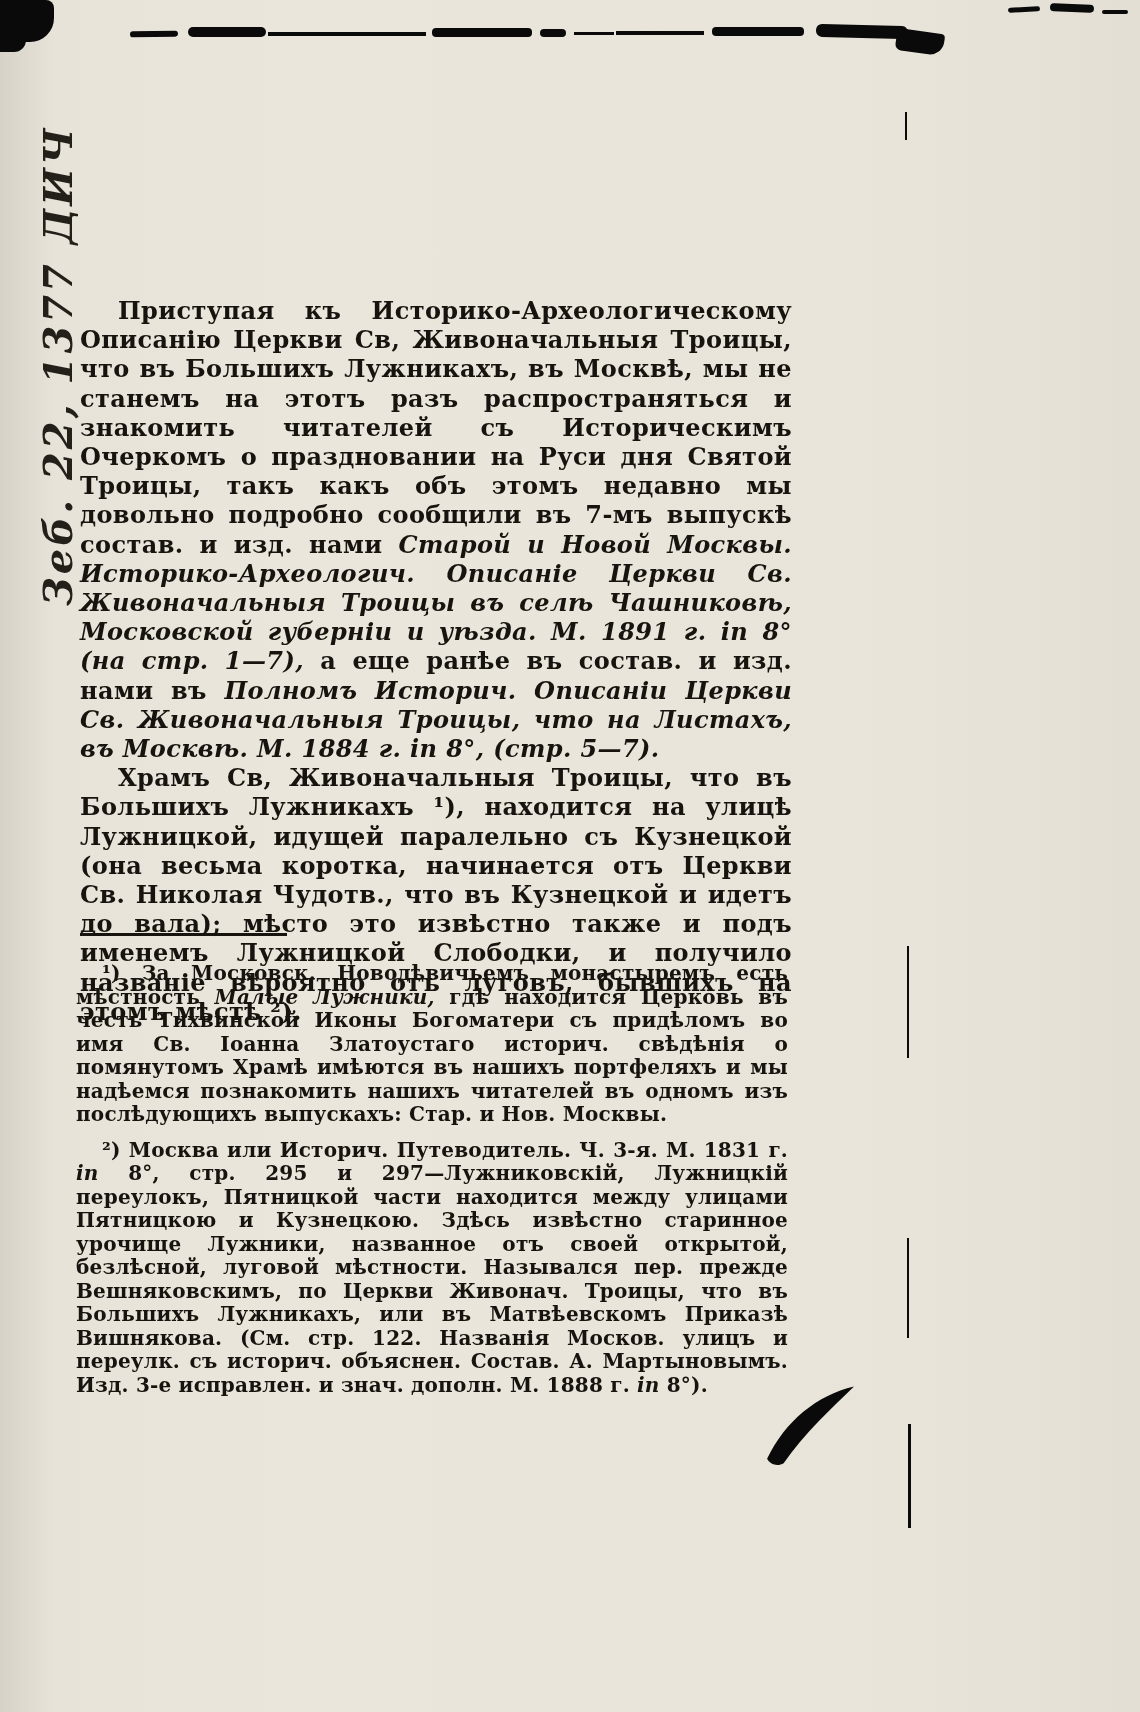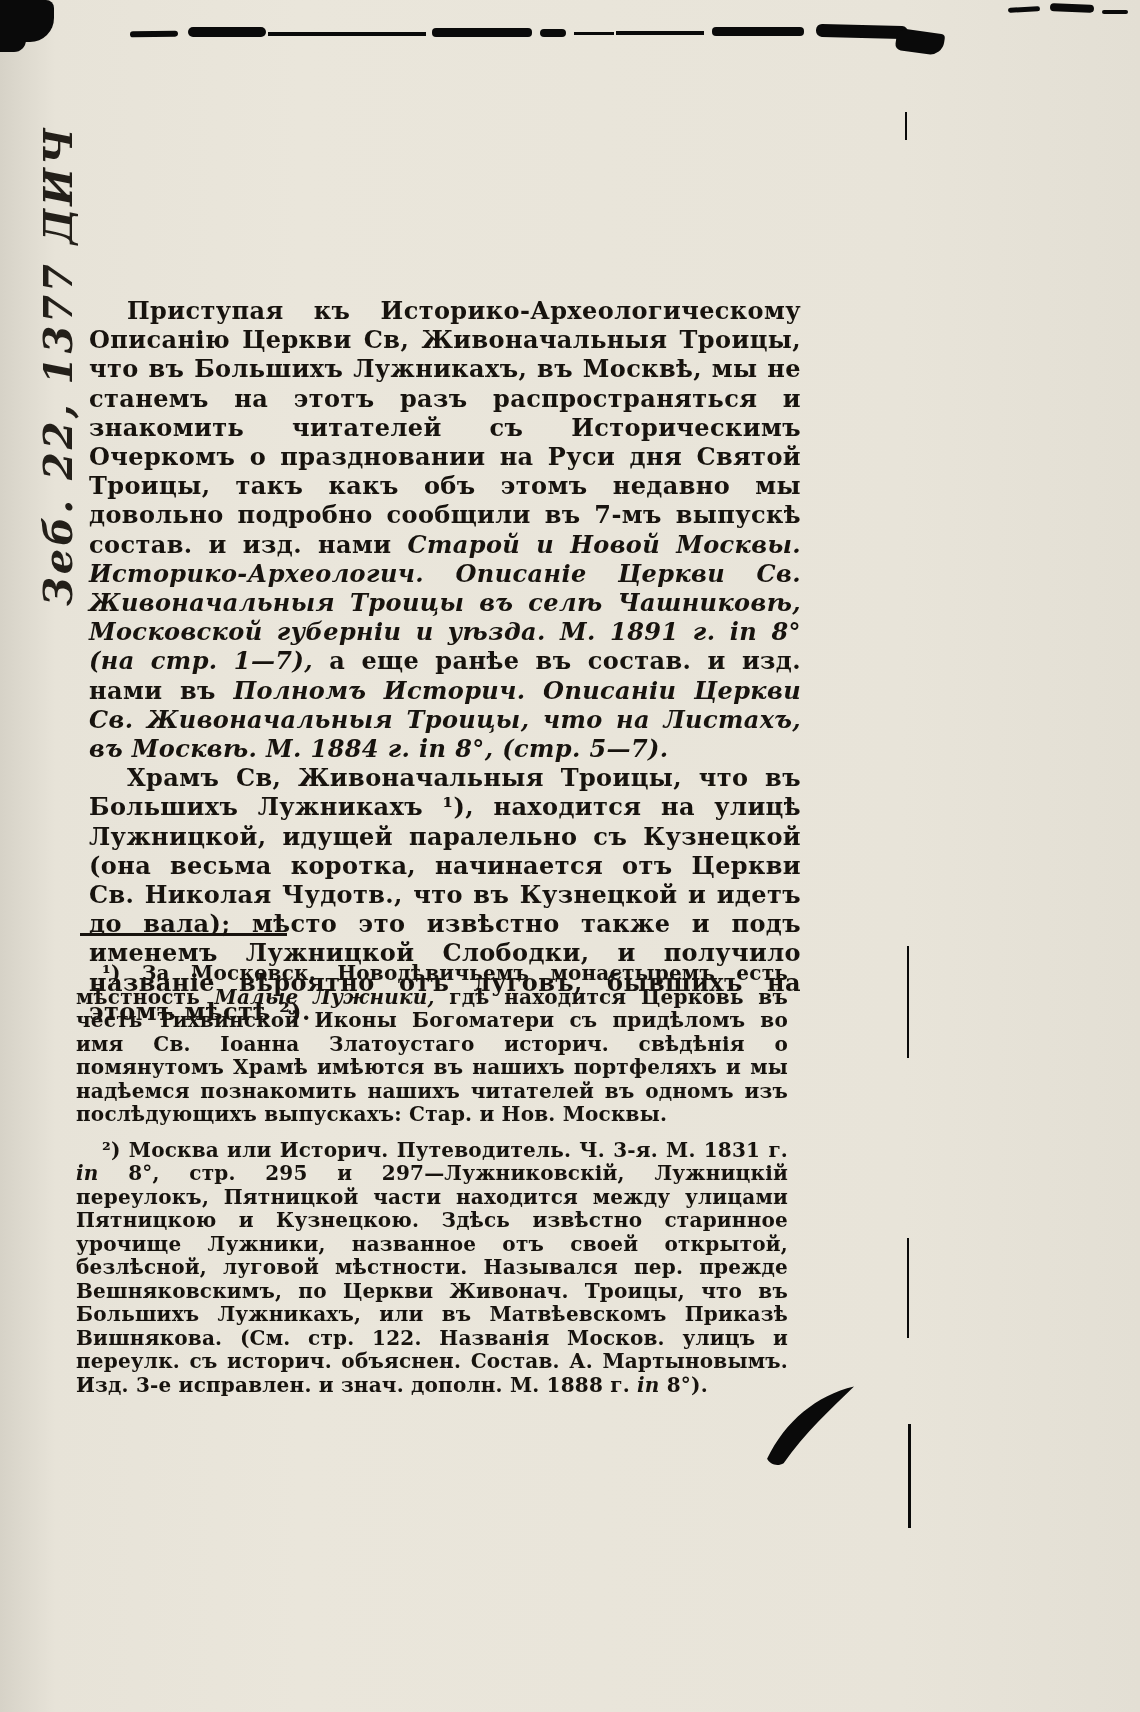--- a/index.html
+++ b/index.html
@@ -34,21 +34,20 @@
   .body-text {
     position: absolute;
     left: 80px;
     top: 296px;
     width: 712px;
     font-size: 24px;
     line-height: 29.2px;
     font-weight: bold;
     text-align: justify;
     letter-spacing: 0.4px;
-    margin-left: 9px;
   }
   .body-text p { margin: 0; text-indent: 38px; }
 
   .footnote-rule {
     position: absolute;
     left: 80px;
     top: 933px;
     width: 207px;
     height: 3px;
     background: #17130e;

